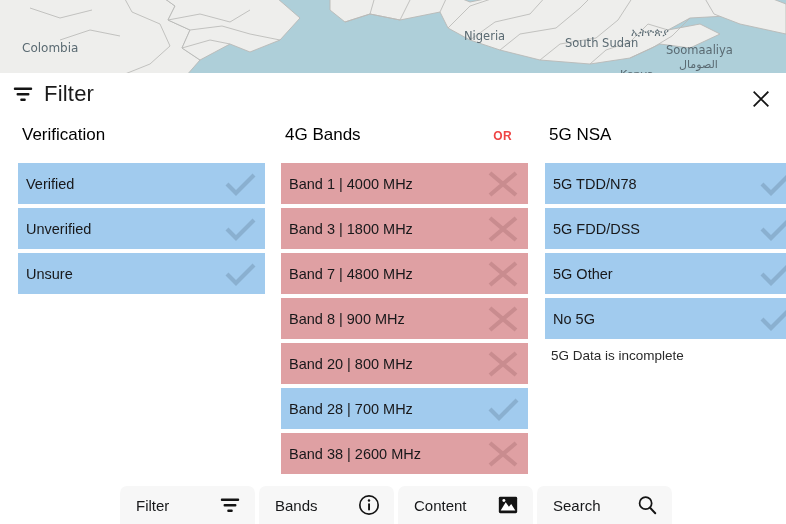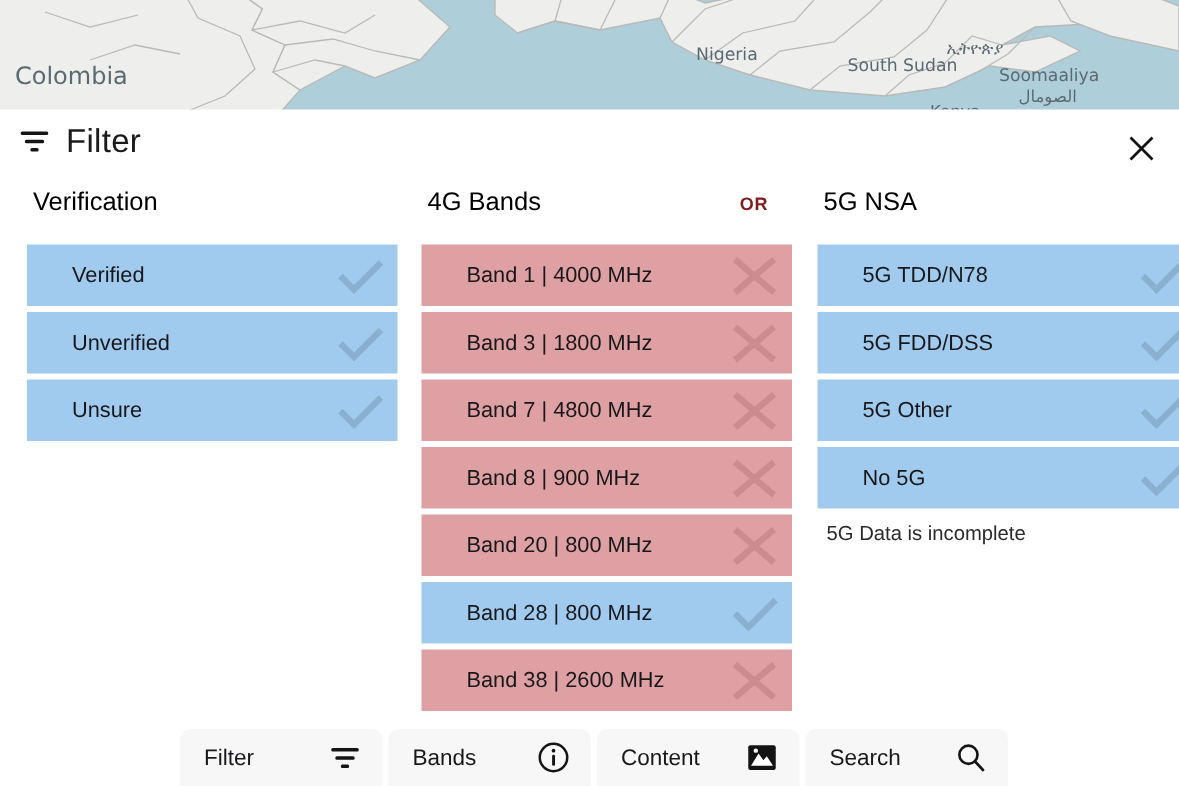--- a/index.html
+++ b/index.html
@@ -131,21 +131,21 @@
     display: flex;
     align-items: center;
     cursor: pointer;
     box-sizing: border-box;
   }
   .opt-row.on  { background: #a1cbee; }
   .opt-row.off { background: #dfa0a3; }
   .opt-label {
     font-size: 14.5px;
     color: #18181a;
-    padding-left: 30px;
+    padding-left: 8px;
     flex: 1 1 auto;
   }
   .opt-mark {
     width: 42px;
     height: 41px;
     flex: 0 0 auto;
     margin-right: 4px;
   }
   .note {
     margin-top: 9px;
@@ -214,21 +214,21 @@
         <path d="M370,14 L378,-14"></path>
         <path d="M440,12 L452,-14"></path>
         <path d="M168,20 L200,14 L230,22 L250,10"></path>
         <path d="M182,48 L210,40 L230,44"></path>
         <path d="M190,30 L222,26 L250,34 L280,40"></path>
         <path d="M120,-10 L132,12 L160,24 L170,46 L150,64 L120,76"></path>
         <path d="M60,40 L90,30 L120,36"></path>
         <path d="M30,8 L60,18 L92,10"></path>
       </g>
     </svg>
-    <div class="map-label" style="left:10px;  top:41px; font-size:16px;">Colombia</div>
+    <div class="map-label" style="left:22px;  top:41px; font-size:12px;">Colombia</div>
     <div class="map-label" style="left:464px; top:29px; font-size:11.5px;">Nigeria</div>
     <div class="map-label" style="left:565px; top:36px; font-size:11.5px;">South Sudan</div>
     <div class="map-label" style="left:631px; top:26px; font-size:11px;">ኢትዮጵያ</div>
     <div class="map-label" style="left:666px; top:43px; font-size:11.5px;">Soomaaliya</div>
     <div class="map-label" style="left:679px; top:58px; font-size:11px;">الصومال</div>
     <div class="map-label" style="left:620px; top:68px; font-size:11px;">Kenya</div>
   </div>
 
   <div class="panel">
 
@@ -276,21 +276,21 @@
               <path d="M8 21 L17 30 L35 12" stroke="#8ab0d0" stroke-width="4.2" fill="none" stroke-linecap="butt"></path>
             </svg>
           </div>
 
         </div>
       </div>
 
       <div class="col col-4g">
         <div class="col-head">
           <div class="col-title">4G Bands</div>
-          <div class="col-badge" style="color:#7f1d1d;">OR</div>
+          <div class="col-badge" style="color:#ef4444;">OR</div>
         </div>
         <div class="rows">
 
           <div class="opt-row off">
             <span class="opt-label">Band 1 | 4000 MHz</span>
             <svg class="opt-mark" viewBox="0 0 42 41">
               <path d="M8 10 L34 32 M34 10 L8 32" stroke="#c98c8f" stroke-width="4.2" fill="none" stroke-linecap="butt"></path>
             </svg>
           </div>
 
@@ -316,21 +316,21 @@
           </div>
 
           <div class="opt-row off">
             <span class="opt-label">Band 20 | 800 MHz</span>
             <svg class="opt-mark" viewBox="0 0 42 41">
               <path d="M8 10 L34 32 M34 10 L8 32" stroke="#c98c8f" stroke-width="4.2" fill="none" stroke-linecap="butt"></path>
             </svg>
           </div>
 
           <div class="opt-row on">
-            <span class="opt-label">Band 28 | 800 MHz</span>
+            <span class="opt-label">Band 28 | 700 MHz</span>
             <svg class="opt-mark" viewBox="0 0 42 41">
               <path d="M8 21 L17 30 L35 12" stroke="#8ab0d0" stroke-width="4.2" fill="none" stroke-linecap="butt"></path>
             </svg>
           </div>
 
           <div class="opt-row off">
             <span class="opt-label">Band 38 | 2600 MHz</span>
             <svg class="opt-mark" viewBox="0 0 42 41">
               <path d="M8 10 L34 32 M34 10 L8 32" stroke="#c98c8f" stroke-width="4.2" fill="none" stroke-linecap="butt"></path>
             </svg>

